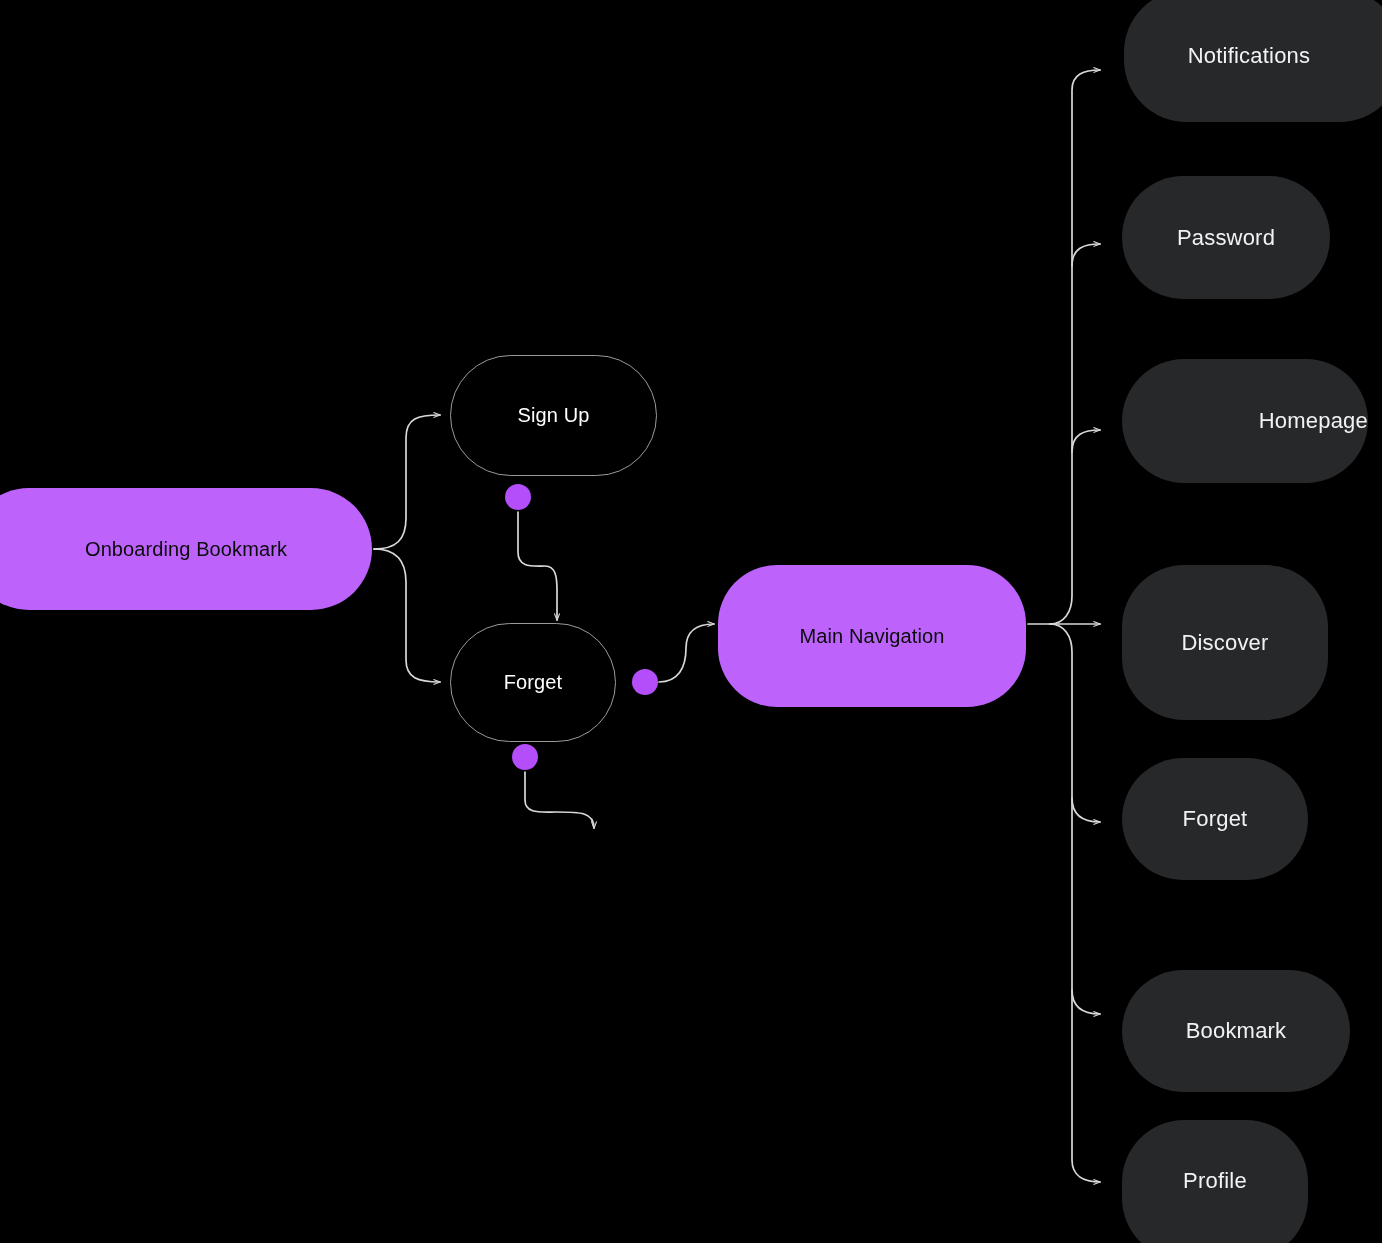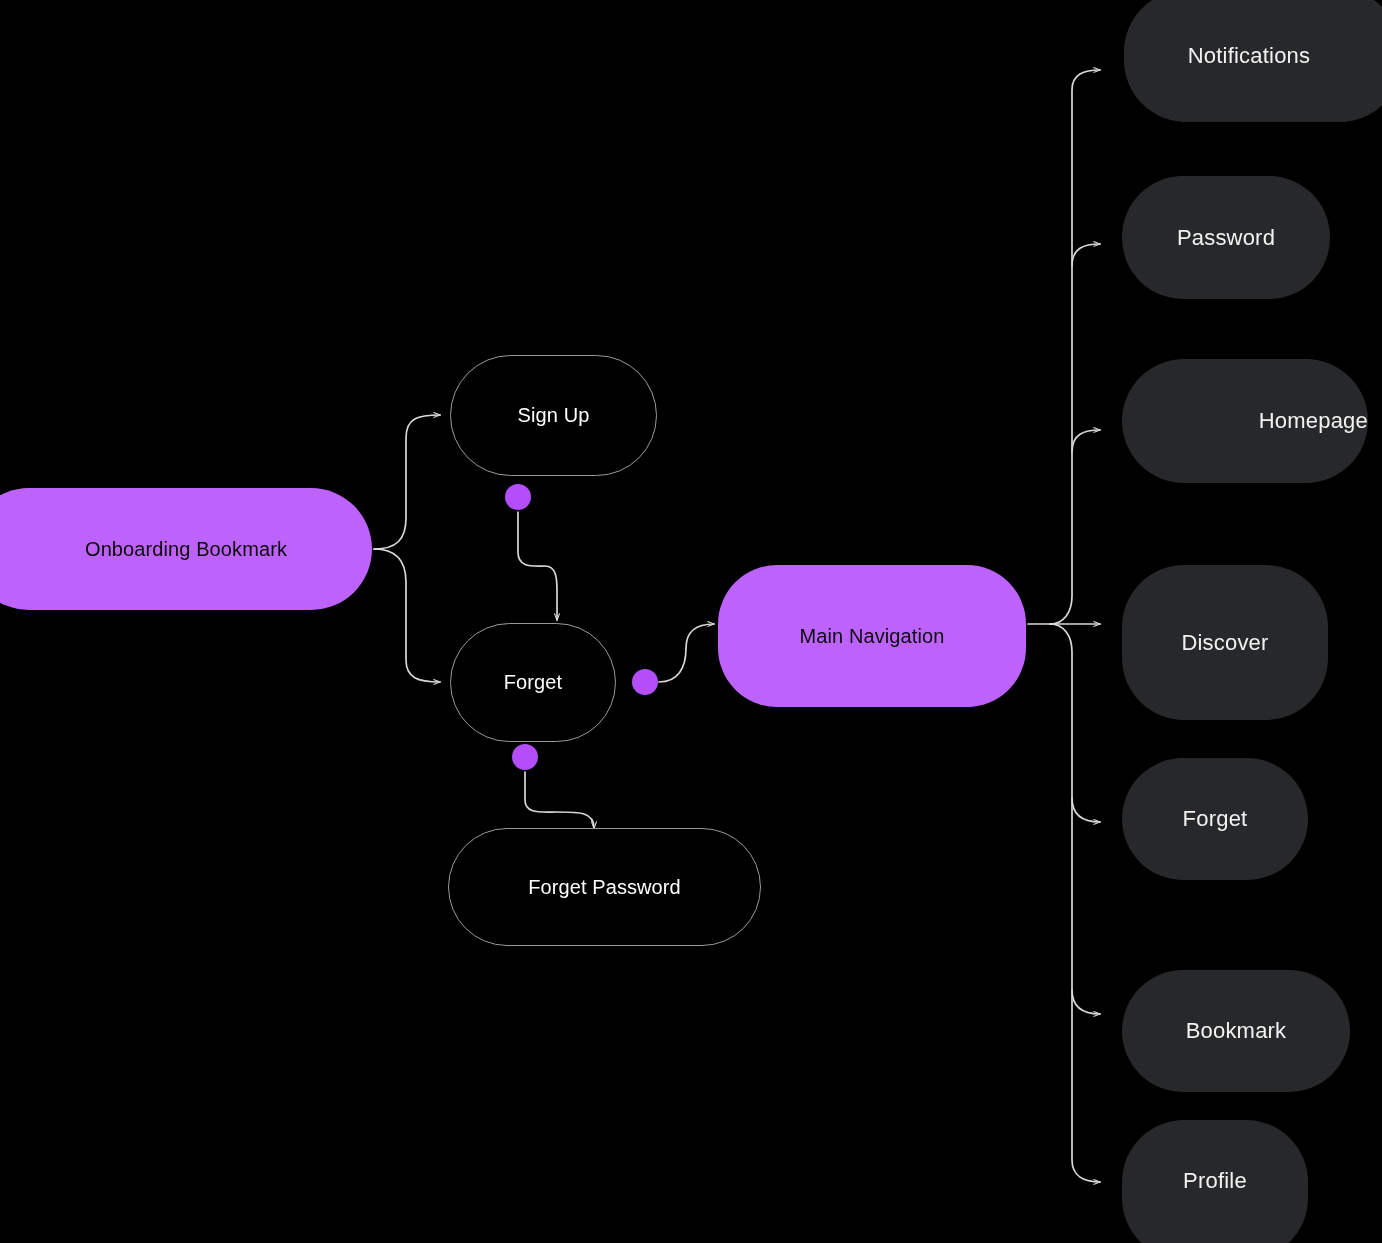--- a/index.html
+++ b/index.html
@@ -122,23 +122,20 @@
   </div>
 
   <div class="node outline" style="left:450px; top:355px; width:207px; height:121px; border-radius:61px;">
     <span class="node-label">Sign Up</span>
   </div>
 
   <div class="node outline" style="left:450px; top:623px; width:166px; height:119px; border-radius:60px;">
     <span class="node-label">Forget</span>
   </div>
 
-  <div class="node outline" style="left:448px; top:828px; width:313px; height:118px; border-radius:59px;">
-    <span class="node-label">Forget Password</span>
-  </div>
 
   <div class="node primary" style="left:718px; top:565px; width:308px; height:142px; border-radius:59px;">
     <span class="node-label">Main Navigation</span>
   </div>
 
   <div class="node dark" style="left:1124px; top:-10px; width:278px; height:132px; border-radius:62px; padding-right:28px;">
     <span class="node-label">Notifications</span>
   </div>
 
   <div class="node dark" style="left:1122px; top:176px; width:208px; height:123px; border-radius:61px;">

